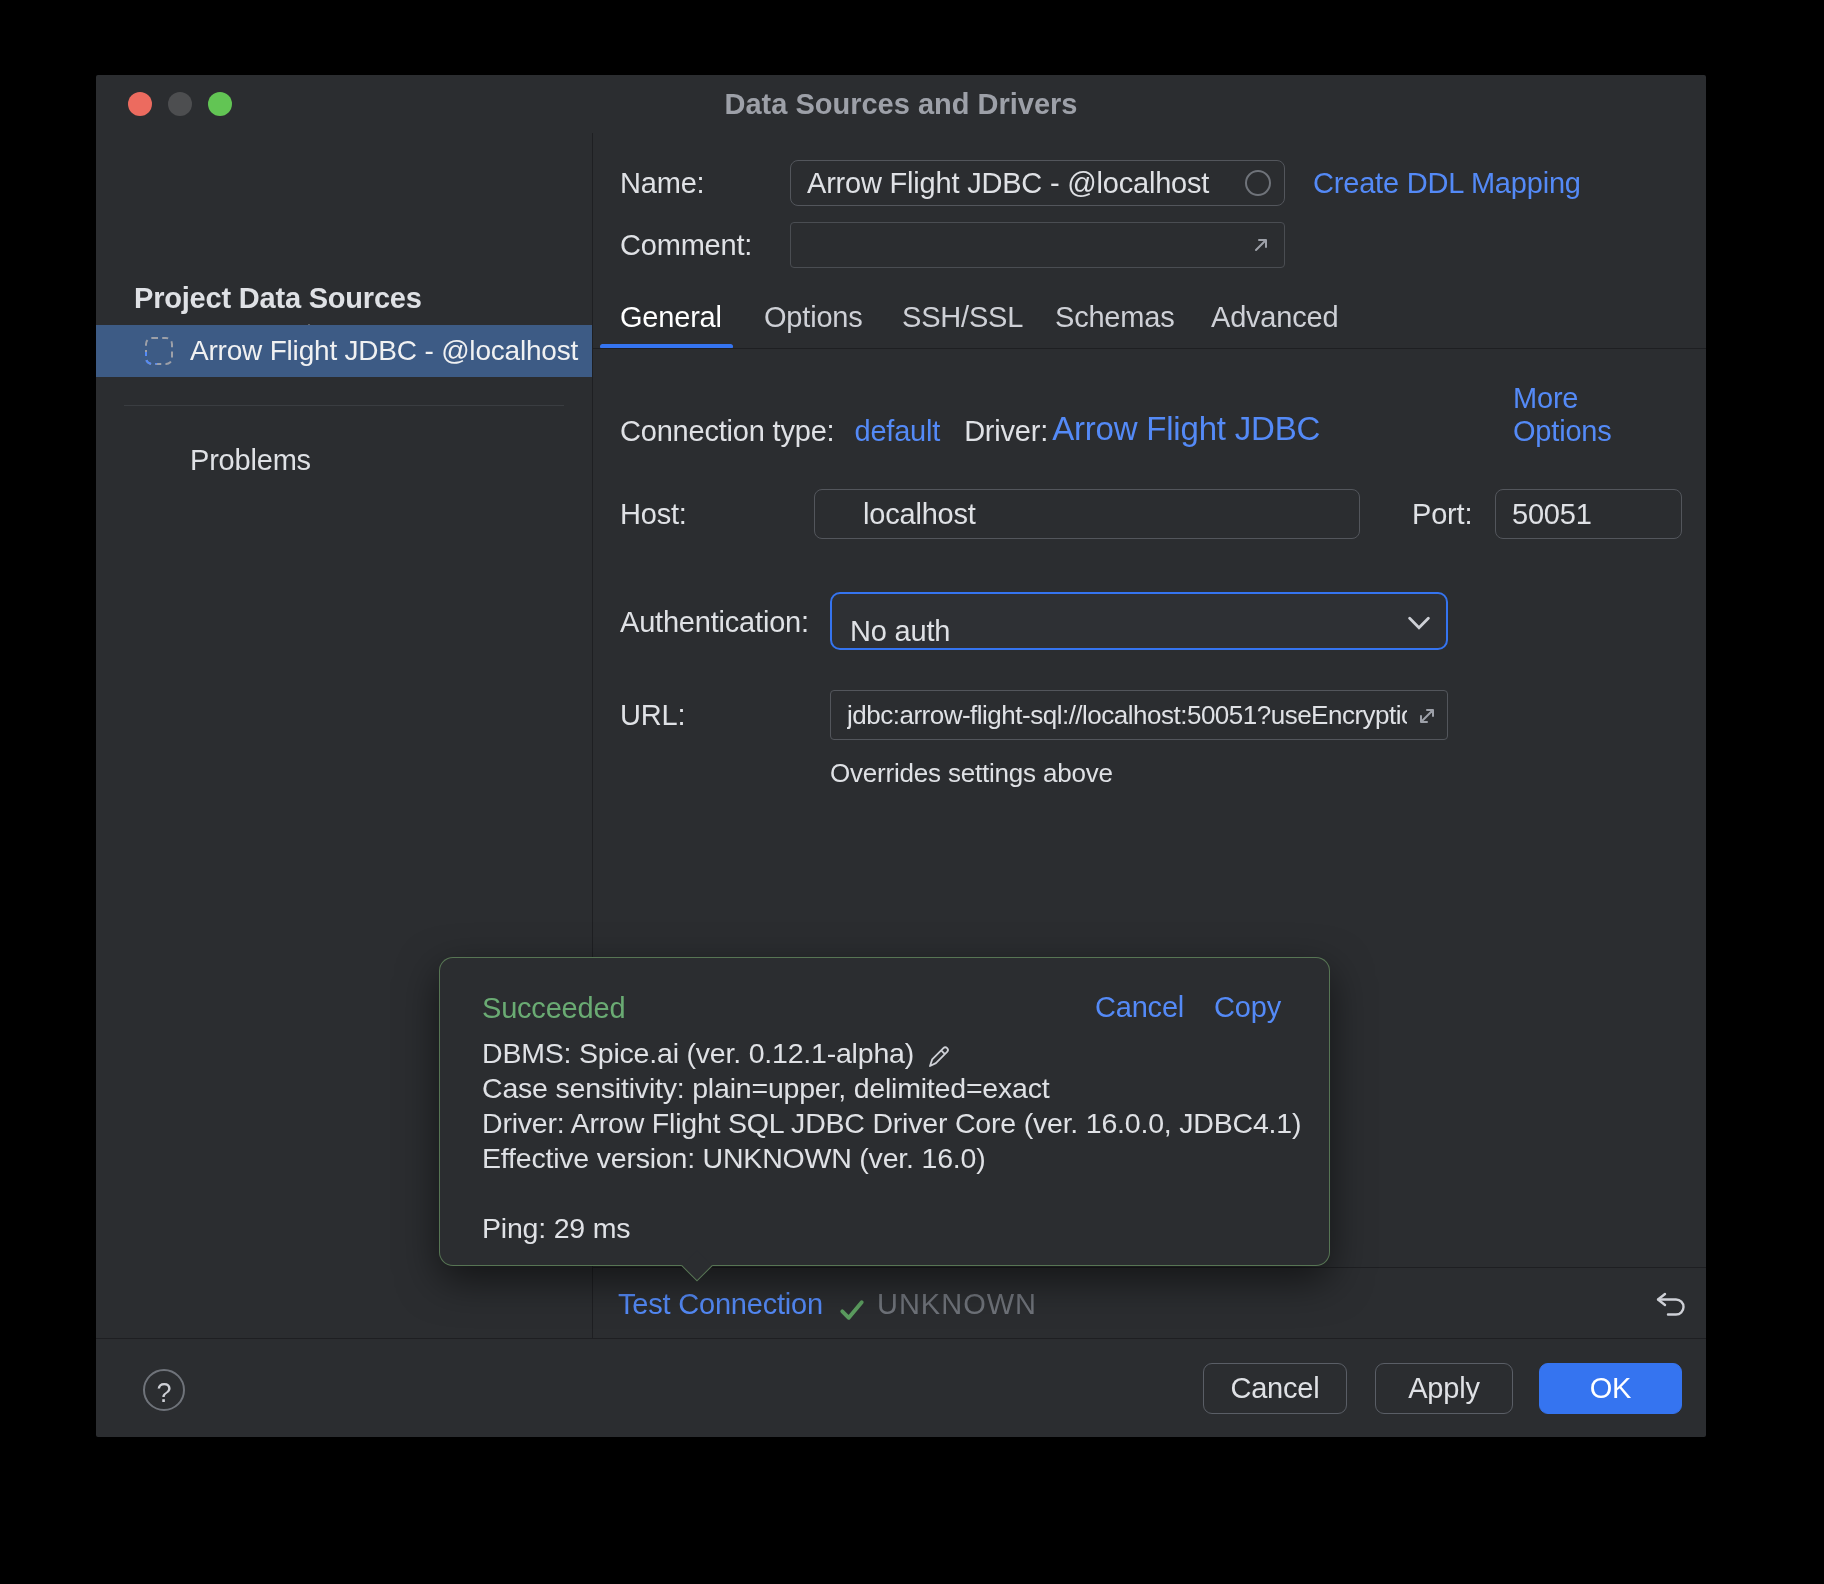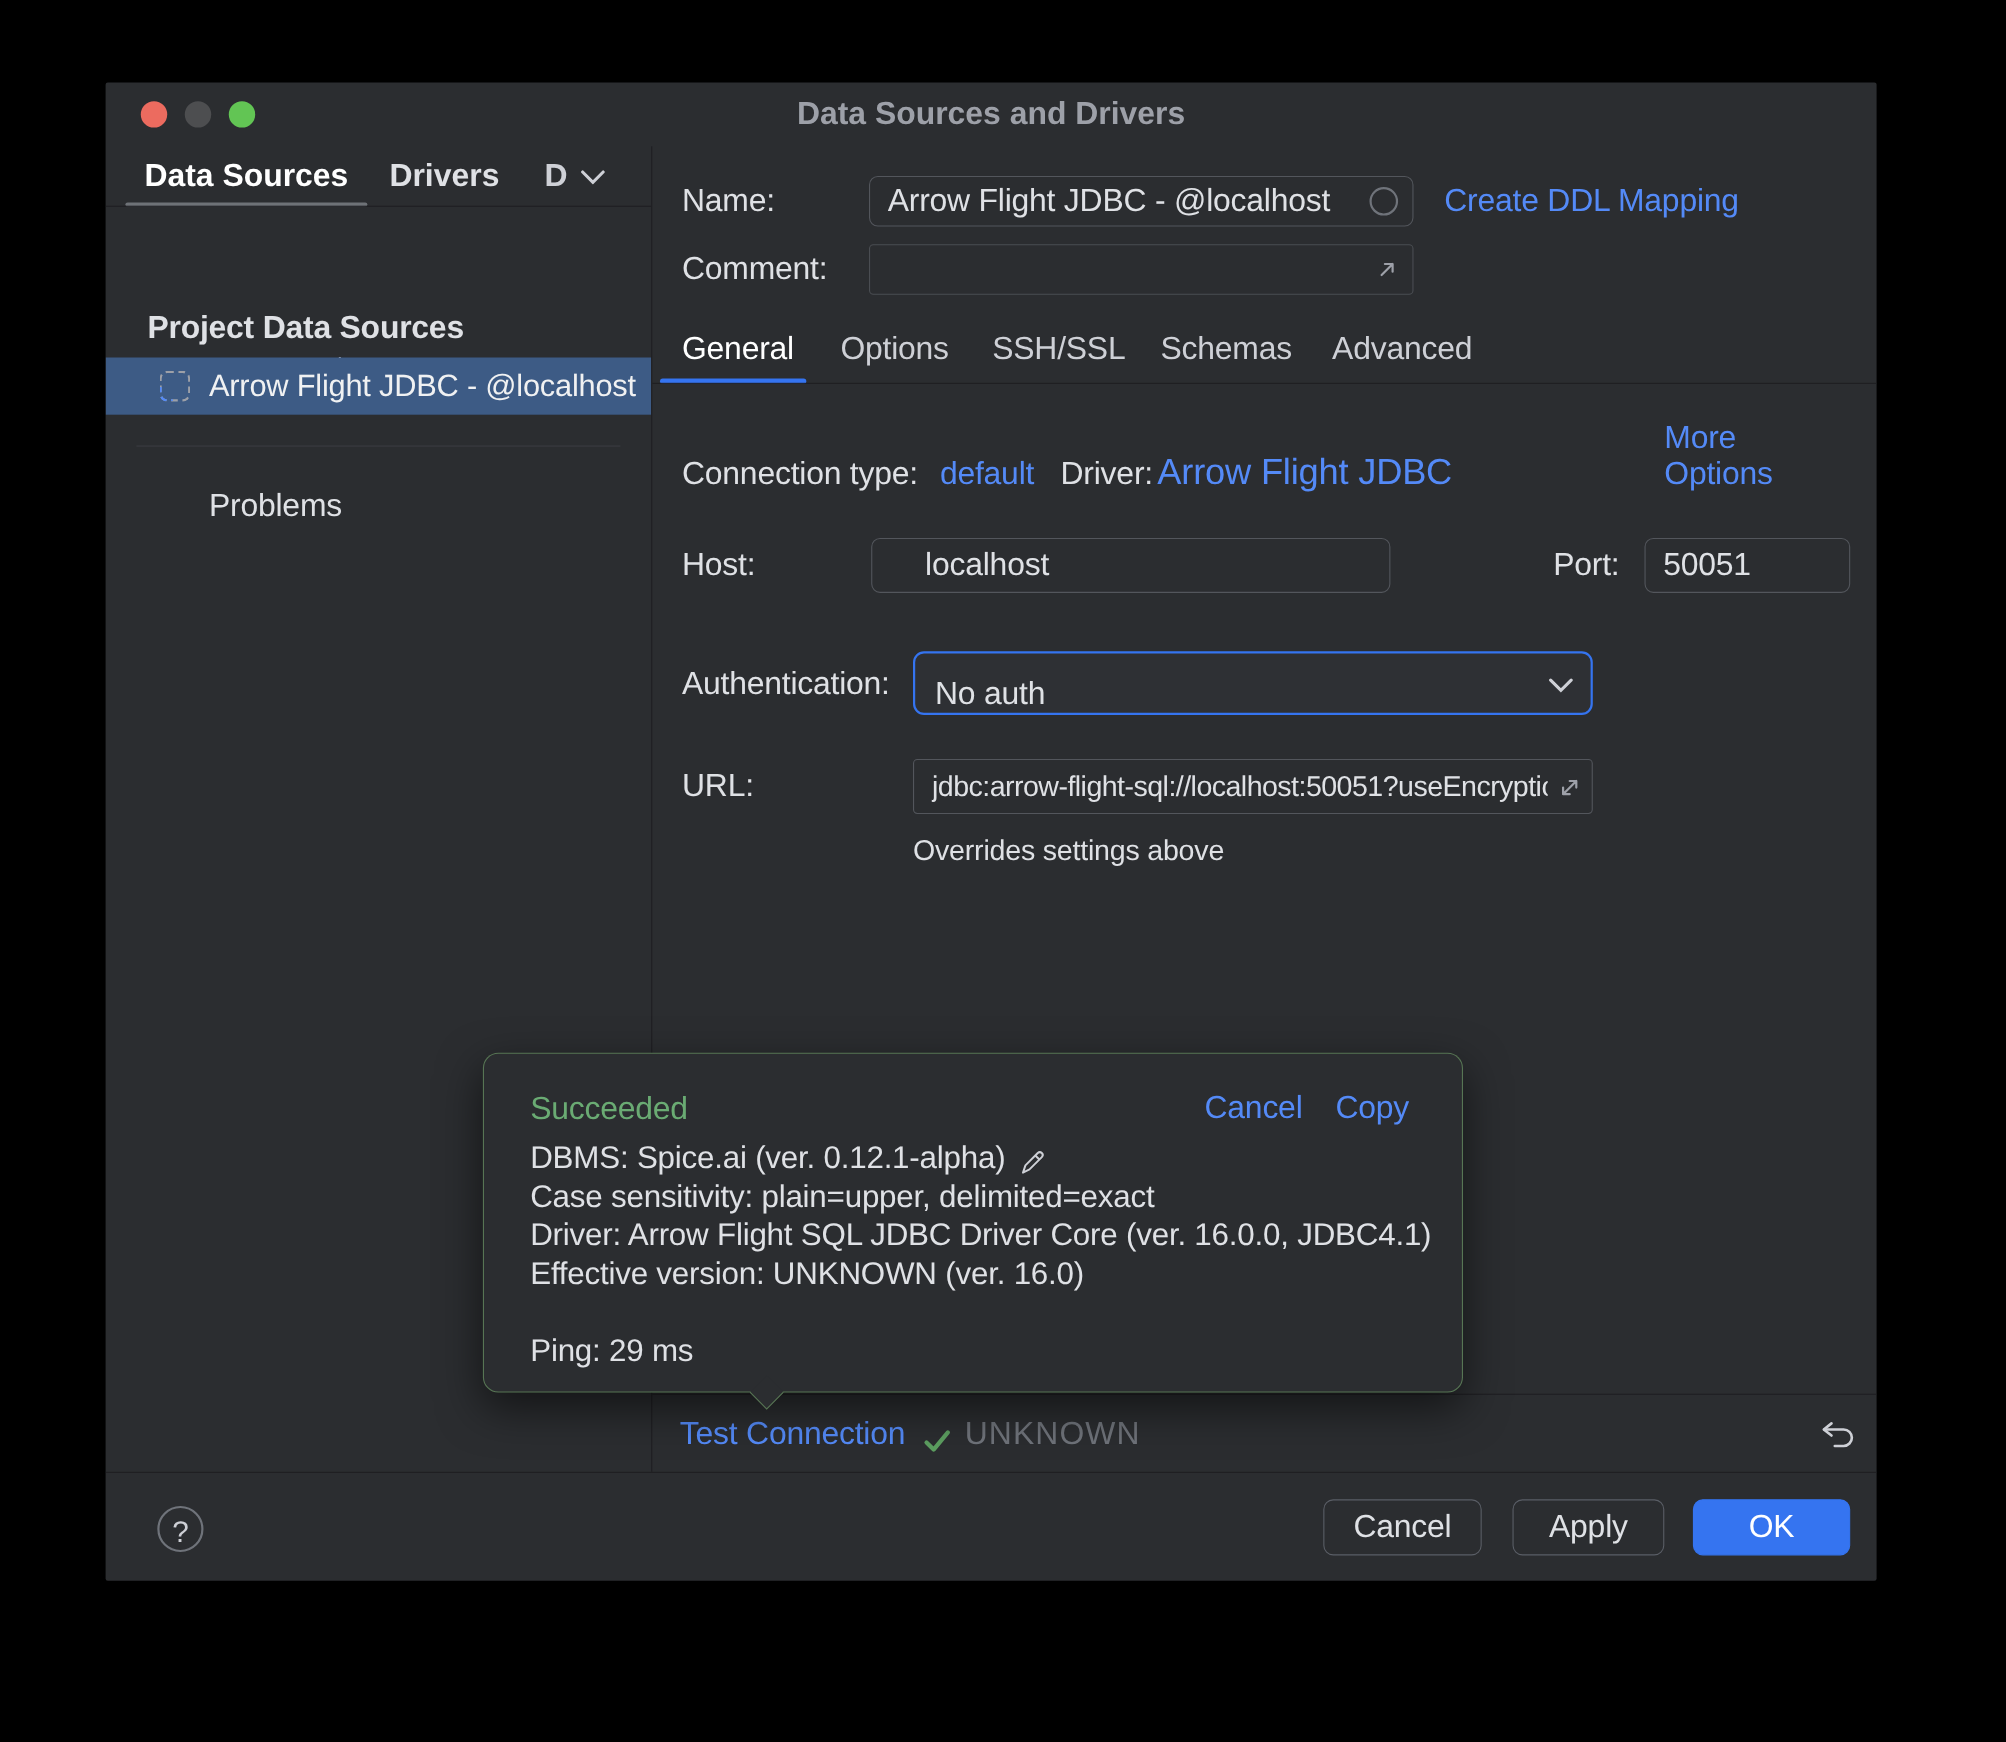--- a/index.html
+++ b/index.html
@@ -36,36 +36,20 @@
 <div class="canvas">
   <div class="window">
 
     <div class="abs" style="left:0;top:0;width:1610px;height:58px">
       <div class="tl abs" style="left:32px;top:17px;background:#ec6b5f"></div>
       <div class="tl abs" style="left:72px;top:17px;background:#4d4e50"></div>
       <div class="tl abs" style="left:112px;top:17px;background:#62c554"></div>
       <div class="abs" style="left:0;top:0;width:1610px;text-align:center;line-height:58px;font-size:29px;font-weight:700;color:#9da0a8">Data Sources and Drivers</div>
     </div>
 
-    <div class="abs" style="left:0;top:58px;width:496px;height:55px">
-      <div class="tabcell abs" style="left:18px;top:0;width:220px;height:55px;color:#fff">
-        <span>Data Sources</span>
-        <div class="underline-gray"></div>
-      </div>
-      <div class="tabcell abs" style="left:258px;top:0;width:100px;height:55px">
-        <span>Drivers</span>
-      </div>
-      <div class="tabcell abs" style="left:399px;top:0;width:70px;height:55px;display:flex;align-items:center;gap:12px;font-weight:700">
-        <span style="color:#ced0d6">D</span>
-        <svg width="22" height="14" viewBox="0 0 14 9" fill="none" stroke="#ced0d6" stroke-width="1.8" stroke-linecap="round">
-            <path d="M1 1.5l6 6 6-6"></path>
-          </svg>
-      </div>
-      <div class="abs" style="left:0;top:54px;width:496px;height:1px;background:var(--border)"></div>
-    </div>
 
     <div class="abs" style="left:0;top:113px;width:496px;height:57px">
       <svg class="abs icon-btn" style="left:43px;top:134px" width="34" height="34" viewBox="0 0 34 34" fill="none" stroke="#ced0d6" stroke-width="2.2" stroke-linecap="round">
           <path d="M15 6v18M6 15h18"></path>
           <path d="M25 31h8v-8z" fill="#ced0d6" stroke="none"></path>
         </svg>
       <svg class="abs icon-btn" style="left:94px;top:134px" width="34" height="34" viewBox="0 0 34 34" fill="none" stroke="#ced0d6" stroke-width="2.2" stroke-linecap="round">
           <path d="M8 17h18"></path>
         </svg>
       <svg class="abs icon-btn" style="left:146px;top:134px" width="34" height="34" viewBox="0 0 34 34" fill="none" stroke="#ced0d6" stroke-width="2.2" stroke-linecap="round">
@@ -135,21 +119,21 @@
       <span class="link" style="font-size:33px;margin-left:4px;letter-spacing:-.2px">Arrow Flight JDBC</span>
     </div>
     <div class="abs lh" style="right:1610px;left:1417px;top:343px;height:30px;cursor:pointer">
       <span style="color:var(--link);font-size:29px;letter-spacing:-.2px">More Options</span>
       <svg style="margin-left:10px" width="22" height="14" viewBox="0 0 14 9" fill="none" stroke="#548af7" stroke-width="1.8" stroke-linecap="round">
           <path d="M1 1.5l6 6 6-6"></path>
         </svg>
     </div>
 
     <div class="abs lbl" style="left:524px;top:424px;line-height:30px">Host:</div>
-    <input class="field abs" style="left: 696px; top: 414px; width: 472px; height: 50px; padding-left: 48px;" value="localhost">
+    <input class="field abs" style="left: 718px; top: 414px; width: 546px; height: 50px; padding-left: 48px;" value="localhost">
     <div class="abs lbl" style="left:1316px;top:424px;line-height:30px">Port:</div>
     <input class="field abs" style="left: 1399px; top: 414px; width: 187px; height: 50px;" value="50051">
 
     <div class="abs lbl" style="left:524px;top:532px;line-height:30px">Authentication:</div>
     <div class="abs lh" style="left:734px;top:517px;width:618px;height:58px;border:2.5px solid var(--blue);border-radius:10px;background:#2e3034;cursor:pointer">
       <span style="font-size:29px;margin-left:18px;letter-spacing:-.2px">No auth</span>
       <svg style="position:absolute;right:16px;top:22px" width="22" height="14" viewBox="0 0 14 9" fill="none" stroke="#ced0d6" stroke-width="1.8" stroke-linecap="round">
           <path d="M1 1.5l6 6 6-6"></path>
         </svg>
     </div>

